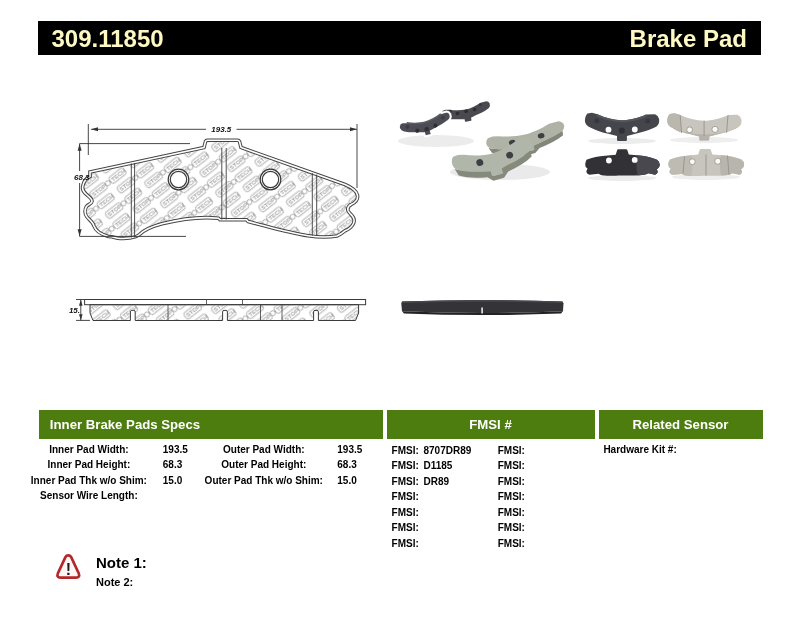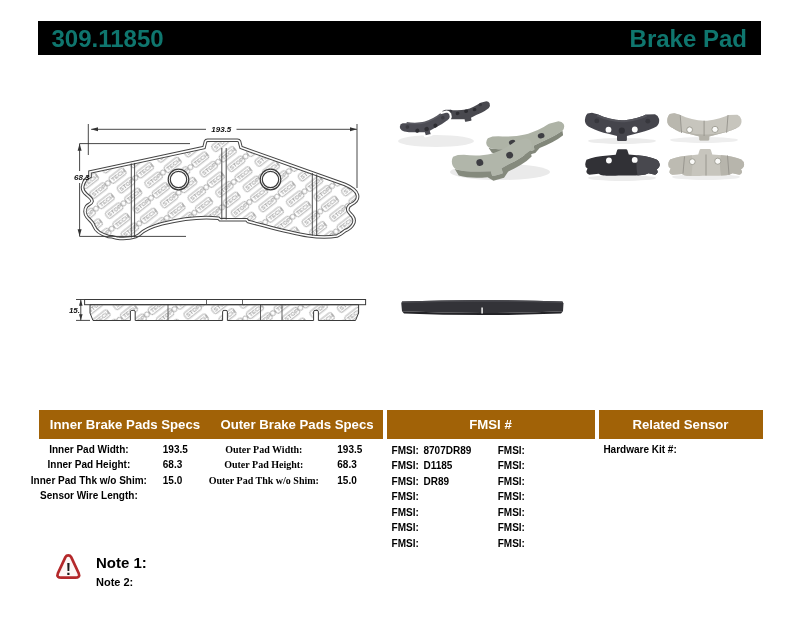--- a/index.html
+++ b/index.html
@@ -1,21 +1,21 @@
 <!DOCTYPE html>
 <html><head>
 <meta charset="utf-8">
 <style>
   html,body{margin:0;padding:0;background:#fff;}
   body{width:800px;height:619px;position:relative;font-family:"Liberation Sans",sans-serif;overflow:hidden;}
   .abs{position:absolute;}
-  .hdrbar{left:38px;top:21px;width:723px;height:33.6px;background:#000;color:#0f766e;}
+  .hdrbar{left:38px;top:21px;width:723px;height:33.6px;background:#000;color:#fef9c3;}
   .hdrbar .pn{position:absolute;left:13.5px;top:3.7px;font-size:24px;font-weight:bold;}
   .hdrbar .bp{position:absolute;right:14px;top:3.7px;font-size:24px;font-weight:bold;}
-  .thdr{background:#a16207;color:#fff;font-weight:bold;font-size:13.2px;text-align:center;line-height:29.5px;height:29.5px;top:409.7px;}
+  .thdr{background:#4d7c0f;color:#fff;font-weight:bold;font-size:13.2px;text-align:center;line-height:29.5px;height:29.5px;top:409.7px;}
   .cell{font-size:10px;font-weight:bold;color:#000;white-space:nowrap;line-height:15.4px;}
   .rt{text-align:center;}
 </style>
 </head>
 <body>
 <svg class="abs" style="left:0;top:0" width="800" height="619" viewBox="0 0 800 619">
   <defs>
     <pattern id="wm" width="50" height="25.5" patternUnits="userSpaceOnUse" patternTransform="rotate(-38)">
       <g font-family="Liberation Sans" font-size="6" font-weight="bold" fill="#a6a6a6">
         <rect x="1" y="3" width="18.5" height="7.6" rx="2" fill="none" stroke="#a6a6a6" stroke-width="0.9"></rect>
@@ -249,32 +249,31 @@
   </g>
 </svg>
 
 <div class="abs hdrbar">
   <span class="pn">309.11850</span>
   <span class="bp">Brake Pad</span>
 </div>
 
 <div class="abs thdr" style="left:39px;width:344px;">
   <span style="position:absolute;left:0;width:172px;">Inner Brake Pads Specs</span>
-  <span style="position:absolute;left:172px;width:172px;">Outer Brake Pads Specs</span>
 </div>
 <div class="abs thdr" style="left:386.5px;width:208px;">FMSI #</div>
 <div class="abs thdr" style="left:598.5px;width:164px;">Related Sensor</div>
 
 <div class="abs cell rt" style="left:20px;top:442px;width:137.8px;">
   Inner Pad Width:<br>Inner Pad Height:<br>Inner Pad Thk w/o Shim:<br>Sensor Wire Length:
 </div>
 <div class="abs cell" style="left:162.8px;top:442px;">
   193.5<br>68.3<br>15.0
 </div>
-<div class="abs cell rt" style="left:195px;top:442px;width:137.6px;font-family:Liberation Serif, serif;">
+<div class="abs cell rt" style="left:195px;top:442px;width:137.6px;">
   Outer Pad Width:<br>Outer Pad Height:<br>Outer Pad Thk w/o Shim:
 </div>
 <div class="abs cell" style="left:337.3px;top:442px;">
   193.5<br>68.3<br>15.0
 </div>
 <div class="abs cell" style="left:391.6px;top:442.6px;line-height:15.55px;">
   FMSI:<br>FMSI:<br>FMSI:<br>FMSI:<br>FMSI:<br>FMSI:<br>FMSI:
 </div>
 <div class="abs cell" style="left:423.5px;top:442.6px;line-height:15.55px;">
   8707DR89<br>D1185<br>DR89

